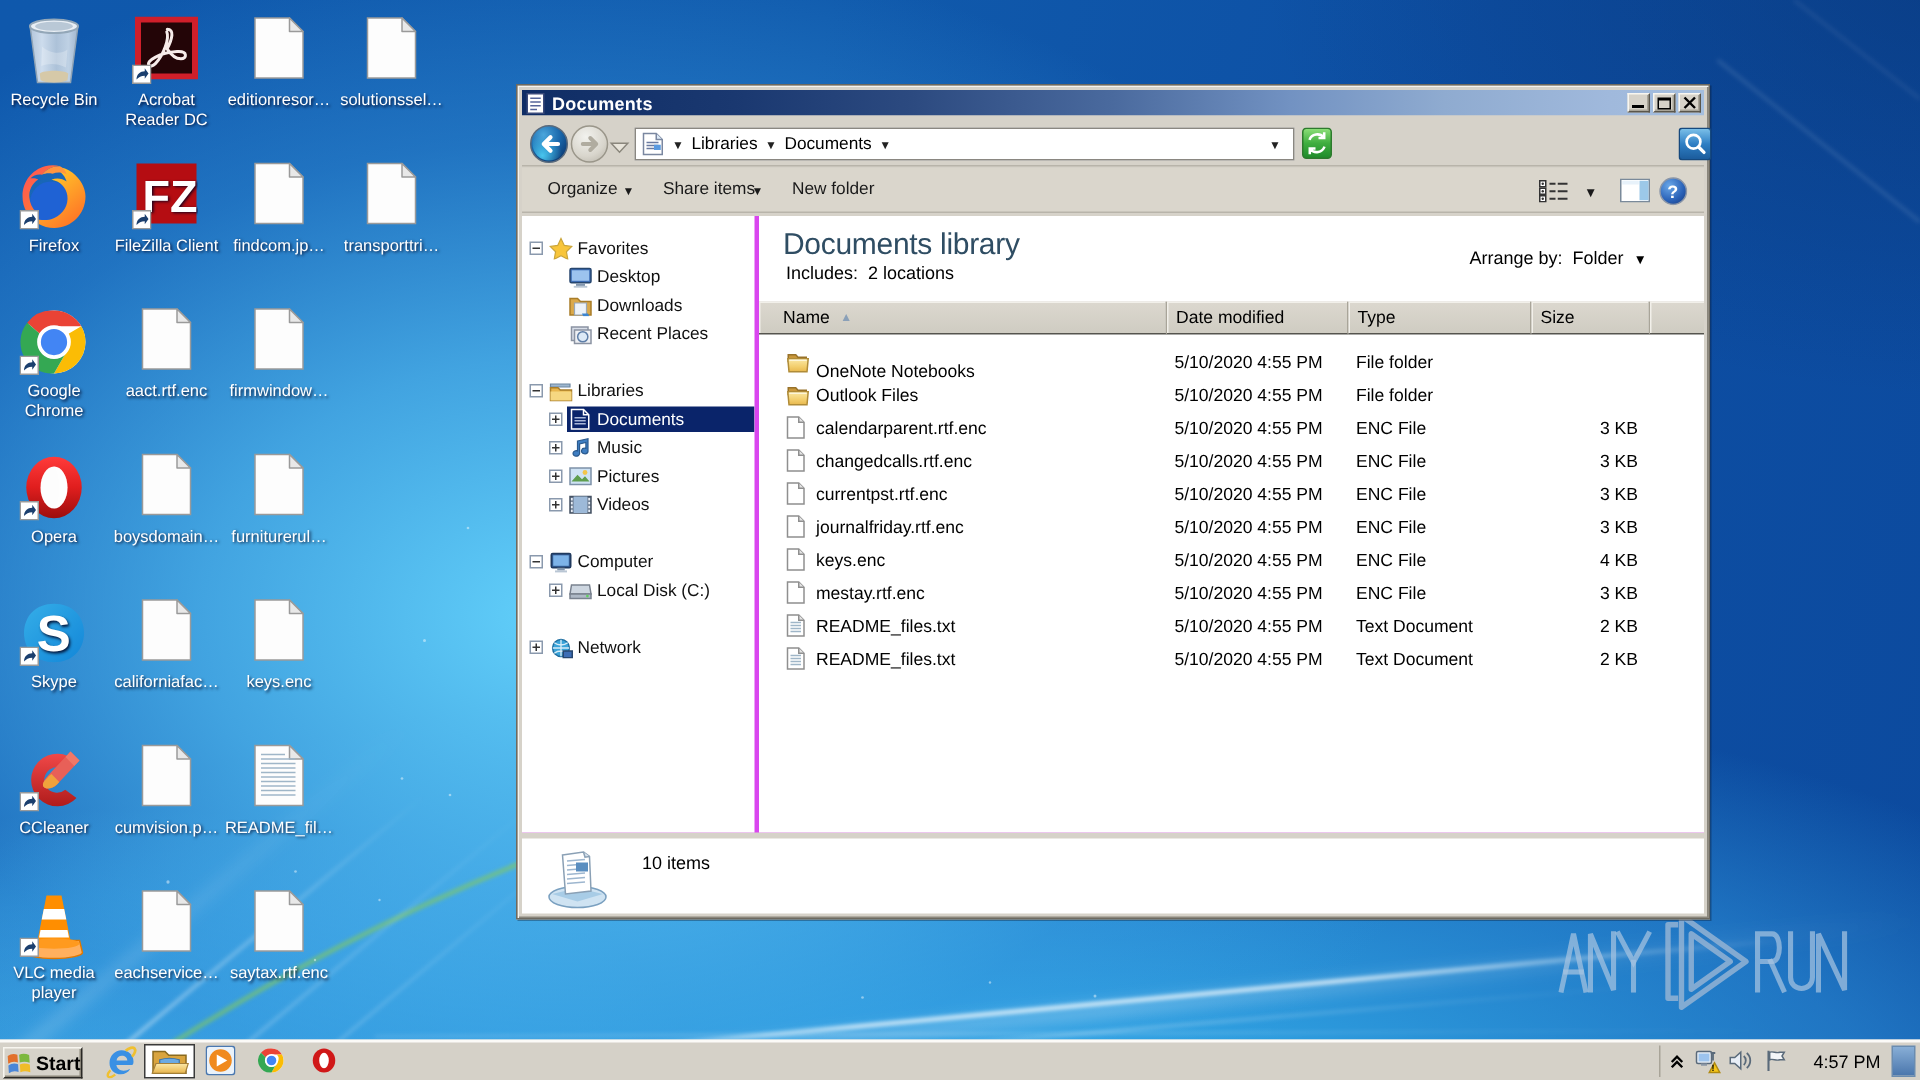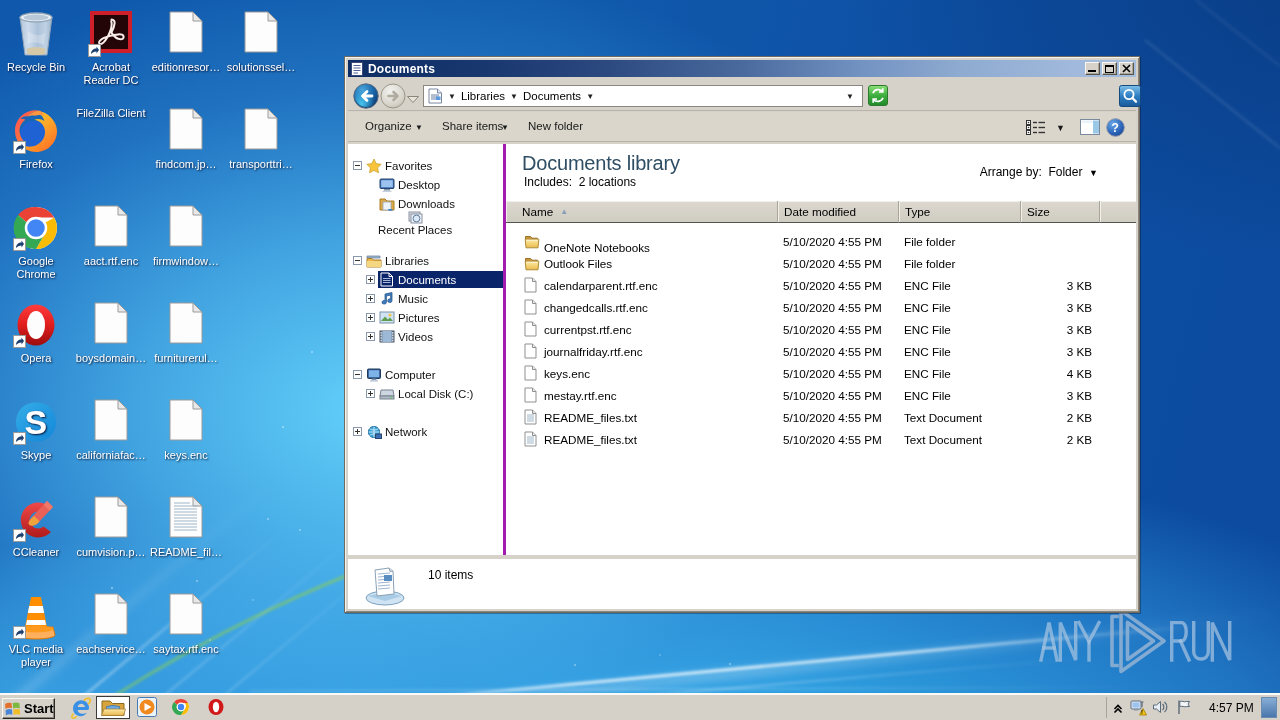--- a/index.html
+++ b/index.html
@@ -15,21 +15,21 @@
 .dicon .ig{height:48px;position:relative;margin-bottom:3px;}
 .dicon .ig svg{position:absolute;left:50%;transform:translateX(-50%);top:1px;}
 .sc{position:absolute;left:16px;bottom:-2px;}
 .sc svg{position:static !important;transform:none !important;}
 #win{position:absolute;left:344px;top:56px;width:796px;height:557px;background:#d6d2c9;border:1px solid #6e6a60;box-shadow:inset 1px 1px 0 #f5f3ee,inset -1px -1px 0 #8a867c,1px 1px 0 rgba(10,20,40,.35);padding:2px;}
 #tbar{position:absolute;left:3px;top:3px;right:3px;height:17px;background:linear-gradient(90deg,#0f2d65 0%,#1a3870 18%,#2c4a80 33%,#4a6a9e 50%,#7292c2 65%,#8fabd0 78%,#a0b9dc 92%,#a4bede 100%);display:flex;align-items:center;padding:0 2px;}
 #tbar .ttext{color:#fff;font-weight:bold;font-size:12px;margin-left:4px;flex:1;letter-spacing:.2px;}
 .wb{width:15px;height:13px;background:#d6d2c9;border:1px solid;border-color:#f8f6f0 #5a564c #5a564c #f8f6f0;box-shadow:inset -1px -1px 0 #a8a498;margin-left:2px;position:relative;flex:none;}
 #toolbar{position:absolute;left:3px;top:20px;right:3px;height:34px;background:#d6d2c9;border-bottom:1px solid #b8b4aa;}
 #cmdbar{position:absolute;left:3px;top:55px;right:3px;height:30px;background:#dad6cc;border-bottom:1px solid #b8b4aa;font-size:11.5px;color:#1a1a1a;}
-#main{position:absolute;left:3px;top:87px;right:3px;bottom:57px;background:#a21caf;}
+#main{position:absolute;left:3px;top:87px;right:3px;bottom:57px;background:#d946ef;}
 #nav{position:absolute;left:0;top:0;width:155px;bottom:0;background:#fff;overflow:hidden;font-size:11.5px;color:#111;}
 #files{position:absolute;left:158px;right:0;top:0;bottom:0;background:#fff;overflow:hidden;}
 #dpane{position:absolute;left:3px;bottom:3px;right:3px;height:50px;background:#fff;}
 .nrow{position:absolute;height:19px;display:flex;align-items:center;white-space:nowrap;}
 .pmbox{width:9px;height:9px;border:1px solid #8a99ad;background:#fff;position:relative;flex:none;}
 .pmbox i{position:absolute;left:1px;top:3px;width:5px;height:1px;background:#333;}
 .pmbox.pl b{position:absolute;left:3px;top:1px;width:1px;height:5px;background:#333;}
 .frow{position:absolute;height:22px;font-size:11.7px;color:#000;display:flex;align-items:center;}
 .hdrcell{position:absolute;height:22px;background:linear-gradient(#dcd8cf,#cfccc2);border-right:1px solid #a9a599;border-bottom:1px solid #55544e;box-shadow:inset 1px 1px 0 #f2f0ea;font-size:11.7px;color:#000;display:flex;align-items:center;padding-left:6px;}
 #task{position:absolute;left:0;bottom:0;width:1280px;height:27px;background:#d5d1c8;border-top:2px solid #fbfaf7;}
@@ -173,20 +173,30 @@
         <path d="M 15,8.5 C 17.5,5 22,2.7 27,2.8 C 30,4.4 31,6.3 31.4,8.2 C 28.6,6.8 25,6.6 22,7.8 C 19.5,7.2 17,7.5 15,8.5 Z" fill="#ff9640"></path>
       </svg>
       <span class="sc"><svg width="13" height="13" viewBox="0 0 13 13">
           <rect x="0.5" y="0.5" width="12" height="12" fill="#fff" stroke="#9a9a9a"></rect>
           <path d="M 3,10 C 3,6.5 5.5,4.5 8.5,4.5 L 8.5,2.5 L 11,6 L 8.5,9.5 L 8.5,7.5 C 6,7.5 4.5,8.5 3,10 Z" fill="#1b3f6e"></path>
         </svg></span>
     </div>
     <div class="lbl">Firefox</div>
   </div>
 <div class="dicon" style="left:72px;top:107px">
+    <div class="ig">
+      <svg width="42" height="42" viewBox="0 0 42 42">
+        <rect x="1" y="1" width="40" height="40" fill="#b50d12"></rect>
+        <text x="5" y="33" font-family="Liberation Sans" font-size="30" font-weight="bold" fill="#fff">FZ</text>
+      </svg>
+      <span class="sc"><svg width="13" height="13" viewBox="0 0 13 13">
+          <rect x="0.5" y="0.5" width="12" height="12" fill="#fff" stroke="#9a9a9a"></rect>
+          <path d="M 3,10 C 3,6.5 5.5,4.5 8.5,4.5 L 8.5,2.5 L 11,6 L 8.5,9.5 L 8.5,7.5 C 6,7.5 4.5,8.5 3,10 Z" fill="#1b3f6e"></path>
+        </svg></span>
+    </div>
     <div class="lbl">FileZilla Client</div>
   </div>
 <div class="dicon" style="left:147px;top:107px">
     <div class="ig">
       <svg width="34" height="42" viewBox="0 0 34 42">
         <path d="M 1,1 L 24,1 L 33,10 L 33,41 L 1,41 Z" fill="#fdfdfd" stroke="#9a9a9a" stroke-width="1"></path>
         <path d="M 24,1 L 24,10 L 33,10 Z" fill="#e8e8e8" stroke="#9a9a9a" stroke-width="1" stroke-linejoin="round"></path>
       </svg>
     </div>
     <div class="lbl">findcom.jp…</div>
@@ -604,21 +614,21 @@
                 <path d="M 4,5 L 12,5 L 12,13 L 4,13 Z" fill="#eef3f8" stroke="#9aa7b5" stroke-width="0.8"></path>
                 <path d="M 9,12 L 13,12 L 13.8,13.8 L 9.8,13.8 Z" fill="#3d85d0"></path>
               </svg>
             </span>
             <span style="width:3px;flex:none"></span>
             <span style="padding-top:0px;">Downloads</span>
           </span>
         </div>
 <div class="nrow" style="left:0;top:69px;">
           <span style="width:30px;flex:none"></span>
-          <span style="display:flex;align-items:center;flex-direction:column;">
+          <span style="display:flex;align-items:center;">
             <span style="flex:none;display:flex;width:17px;justify-content:center;align-items:center;">
               <svg width="16" height="14" viewBox="0 0 16 14">
                 <rect x="2" y="2" width="11" height="9" fill="#d8dee8" stroke="#8b93a2"></rect>
                 <rect x="4" y="4" width="11" height="9" fill="#eef0f4" stroke="#8b93a2"></rect>
                 <circle cx="9.5" cy="8.5" r="3.4" fill="#dce9f6" stroke="#5f7fa8"></circle>
               </svg>
             </span>
             <span style="width:3px;flex:none"></span>
             <span style="padding-top:0px;">Recent Places</span>
           </span>

